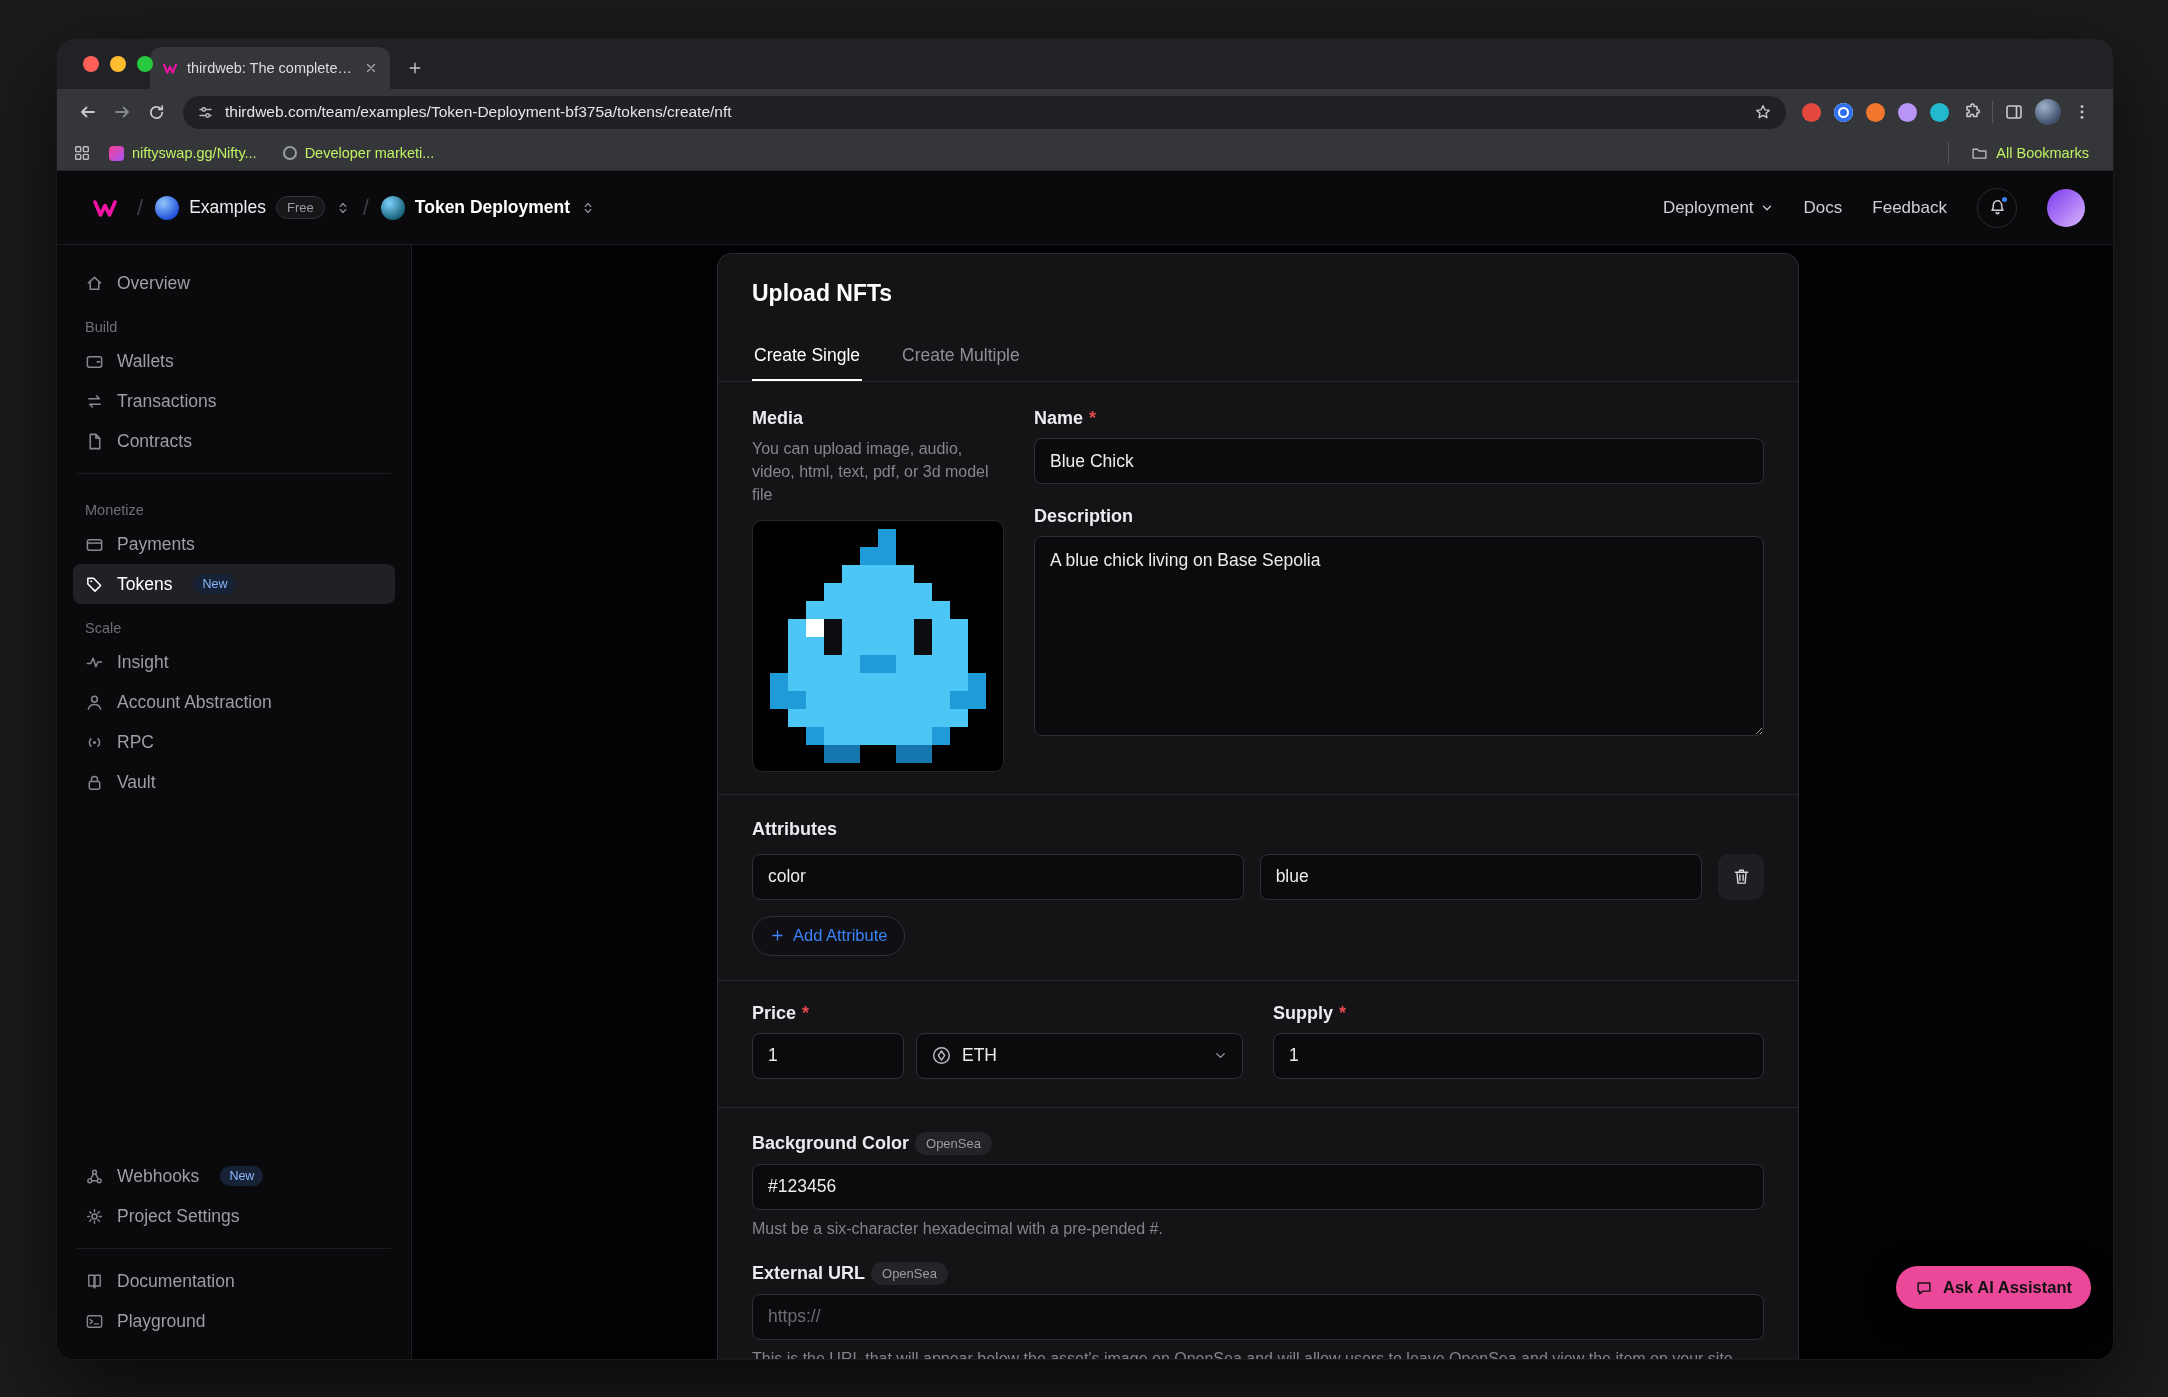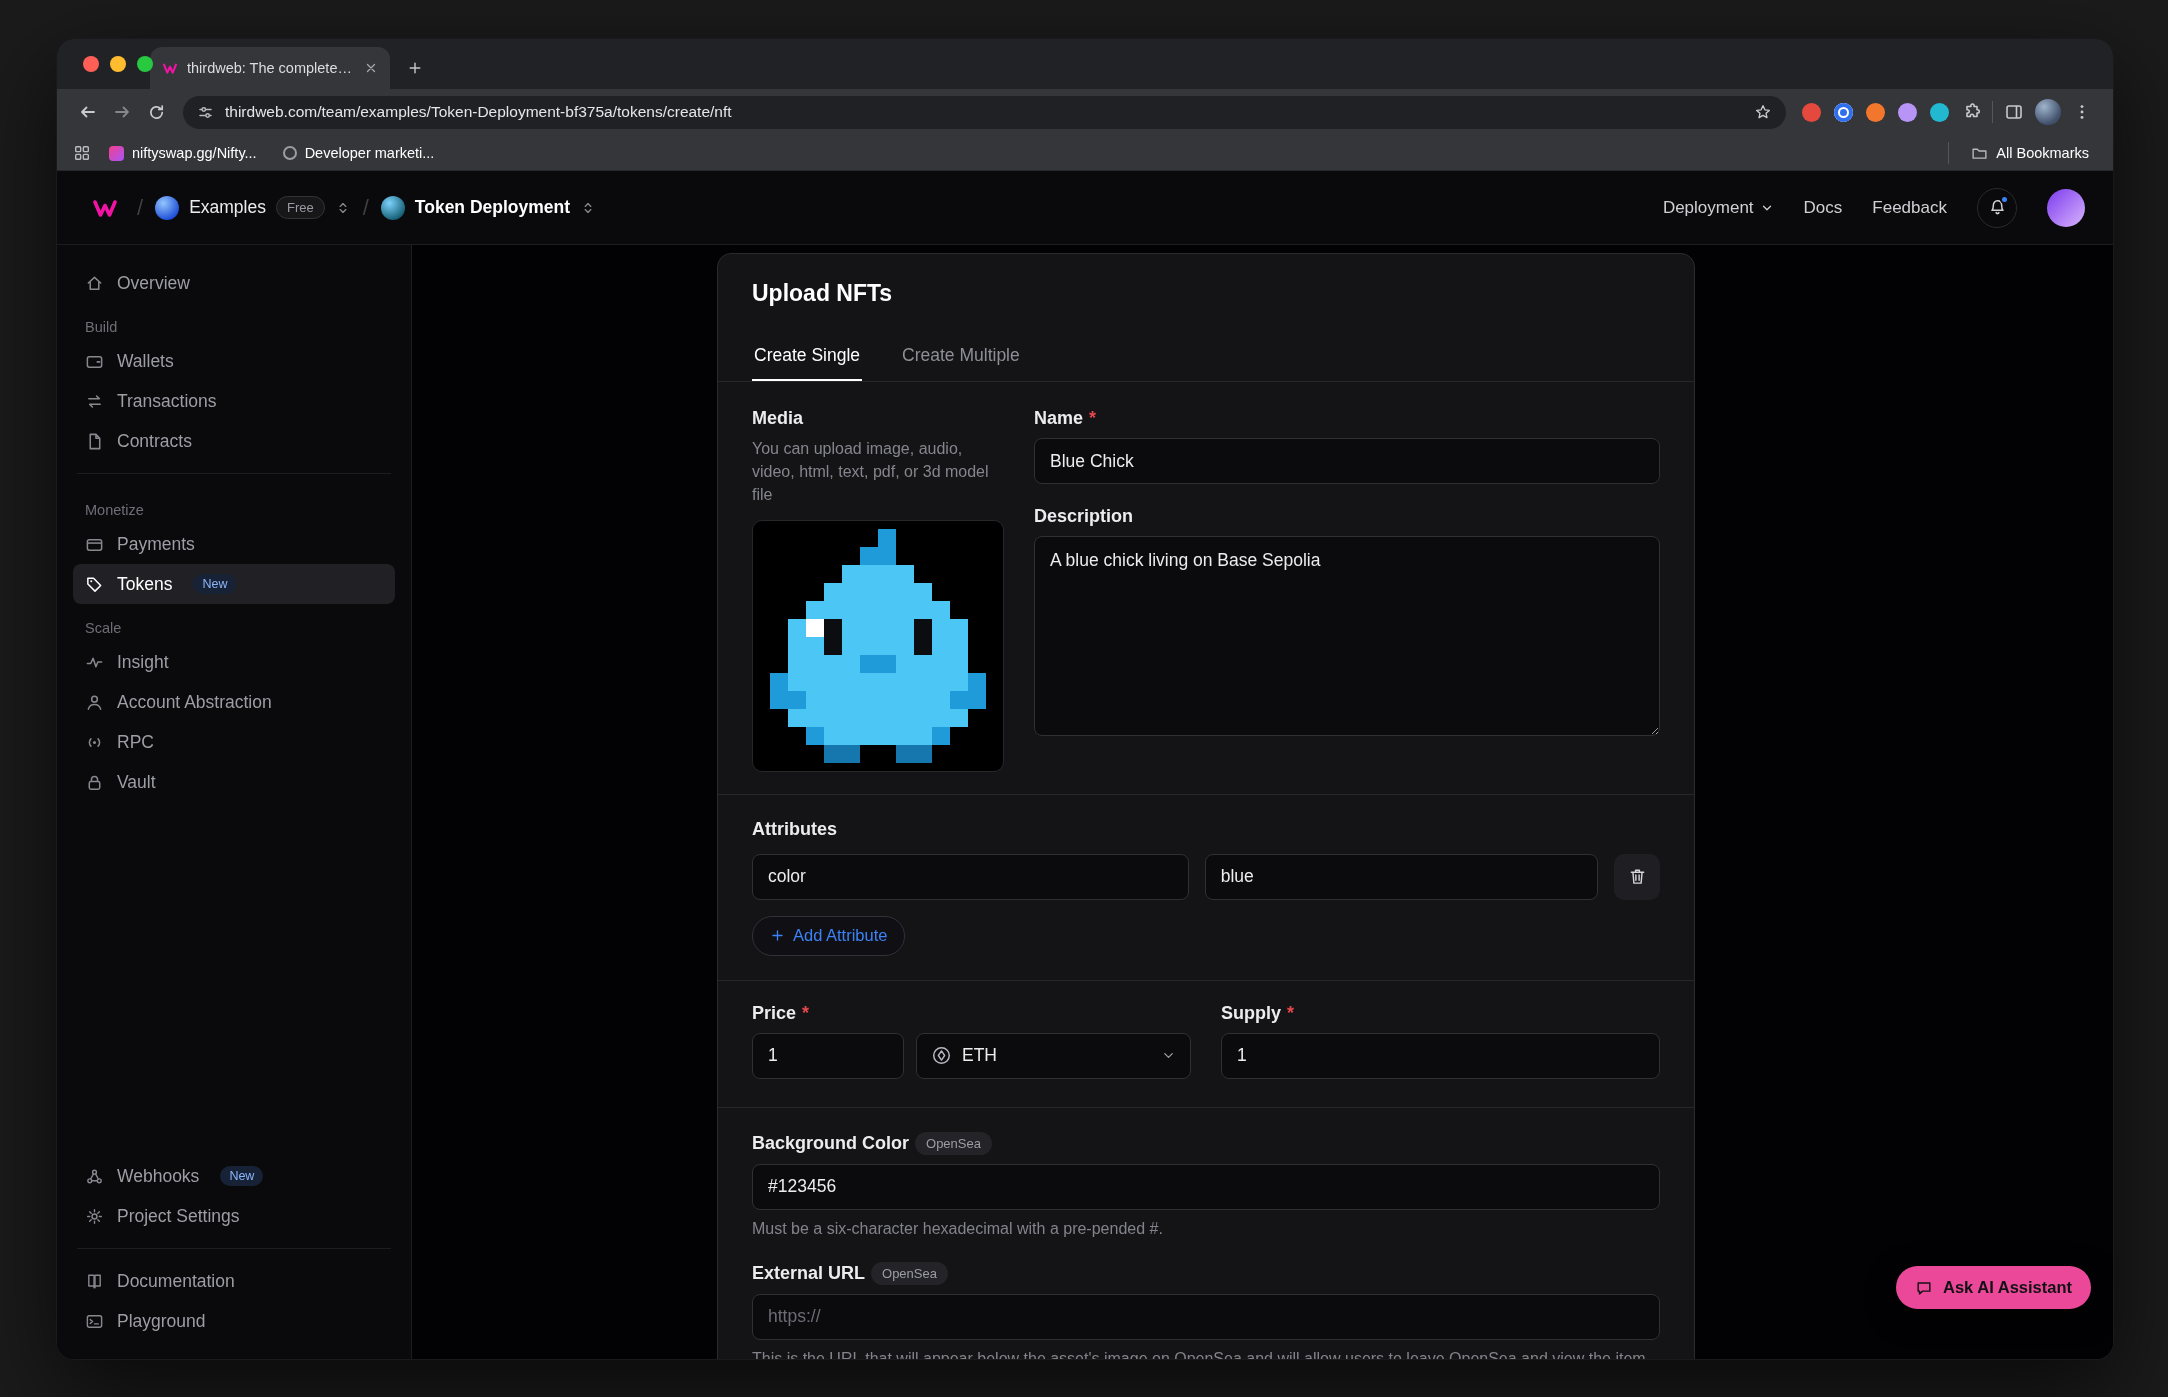--- a/index.html
+++ b/index.html
@@ -28,21 +28,21 @@
   .nav-btn.dim { color:#84878b; }
   .urlbar { flex:1; height:33px; margin:0 10px; background:#202124; border-radius:17px; display:flex; align-items:center; gap:11px; padding:0 14px; min-width:0; cursor:text; }
   .url-text { flex:1; font-size:15.5px; color:#e6e6e8; white-space:nowrap; overflow:hidden; }
   .ext-cluster { display:flex; align-items:center; gap:13px; padding:0 6px; }
   .ext-dot { width:19px; height:19px; border-radius:50%; cursor:pointer; flex:none; }
   .toolbar-sep { width:1px; height:22px; background:#55565a; margin:0 4px; }
   .profile-av { width:26px; height:26px; border-radius:50%; background:radial-gradient(circle at 35% 30%, #9fb4cc, #41506b 70%); cursor:pointer; }
 
   
   .bookmarks { height:36px; background:#35363a; display:flex; align-items:center; gap:10px; padding:0 16px; box-shadow:inset 0 -1px 0 rgba(0,0,0,.25); }
-  .bm-item { display:flex; align-items:center; gap:8px; color:#ffffff; font-size:14.5px; cursor:pointer; padding:4px 8px; border-radius:6px; }
+  .bm-item { display:flex; align-items:center; gap:8px; color:#bef264; font-size:14.5px; cursor:pointer; padding:4px 8px; border-radius:6px; }
   .bm-fav1 { width:15px; height:15px; border-radius:4px; background:linear-gradient(135deg,#f43f8e,#a855f7); }
   .bm-fav2 { width:14px; height:14px; border-radius:50%; border:2px solid #9a9da2; }
   .bm-spacer { flex:1; }
 
   
   .app { height:1190px; display:flex; flex-direction:column; background:#050507; }
   .app-header { height:74px; flex:none; display:flex; align-items:center; padding:0 28px; background:#0a0a0c; border-bottom:1px solid #1d1d21; }
   .crumb-sep { color:#3f3f46; font-size:22px; margin:0 12px; font-weight:300; }
   .chip { display:flex; align-items:center; gap:10px; cursor:pointer; }
   .chip-circle-team { width:24px; height:24px; border-radius:50%; background:radial-gradient(circle at 35% 30%, #93c5fd, #1d4ed8 75%); }
@@ -65,21 +65,21 @@
   .sitem .sicon { color:#87878f; display:flex; }
   .sitem.active { background:#202025; color:#fff; }
   .sitem.active .sicon { color:#fff; }
   .slabel { font-size:14.5px; color:#6e6e77; margin:16px 12px 6px; }
   .sdivider { height:1px; background:#1d1d21; margin:12px 4px; flex:none; }
   .sspacer { flex:1; }
   .new-badge { margin-left:8px; font-size:12.5px; color:#8ab4f8; background:#182236; border-radius:999px; padding:3px 9px; }
 
   
   .main { flex:1; position:relative; background:#020204; overflow:hidden; padding:8px 0 0 305px; }
-  .card { width:978px; background:#141417; border:1px solid #2a2a30; border-radius:14px; overflow:hidden; }
+  .card { width:1082px; background:#141417; border:1px solid #2a2a30; border-radius:14px; overflow:hidden; }
   .card-header { padding:26px 34px 18px; }
   .card-title { font-size:23px; font-weight:700; color:#fff; }
   .tabsrow { display:flex; gap:38px; padding:12px 34px 0; border-bottom:1px solid #26262b; }
   .ftab { font-size:17.5px; padding:8px 2px 13px; color:#8e8e96; border-bottom:2px solid transparent; cursor:pointer; }
   .ftab.active { color:#fff; border-bottom-color:#fff; }
 
   .section { padding:24px 34px; border-bottom:1px solid #26262b; }
   .section:last-of-type { border-bottom:none; }
   .media-section { display:flex; gap:30px; border-bottom:1px solid #26262b; padding:26px 34px 22px; }
   .media-col { width:252px; flex:none; }

